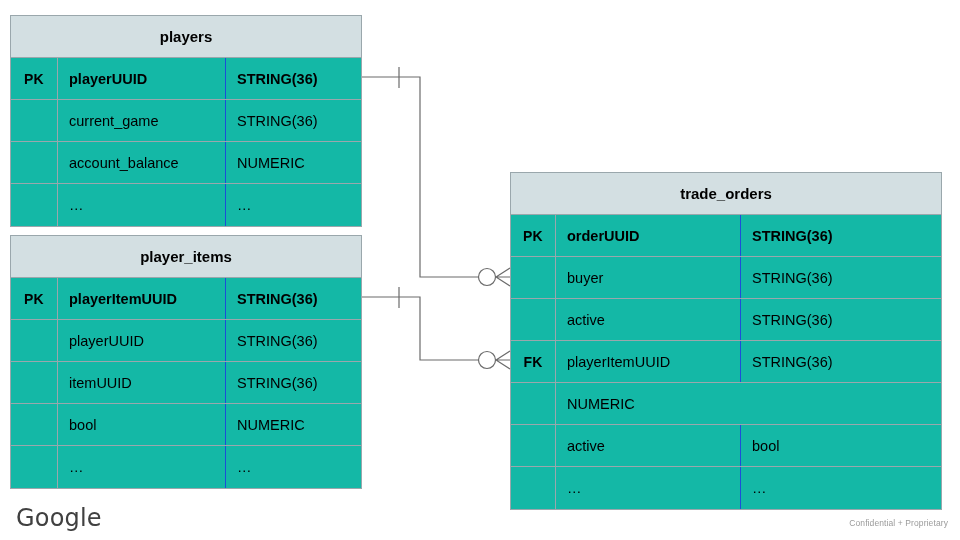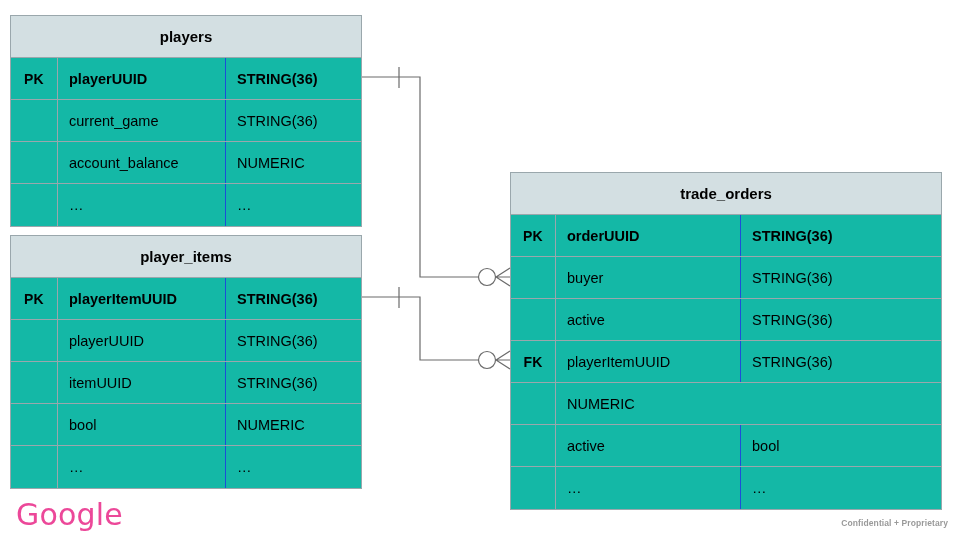--- a/index.html
+++ b/index.html
@@ -117,33 +117,32 @@
     stroke: #6b6b6b;
     stroke-width: 1.2;
   }
 
   
   #footer-logo {
     position: absolute;
     left: 16px;
     bottom: 10px;
     font-family: "DejaVu Sans", sans-serif;
-    font-size: 30px;
+    font-size: 24px;
     letter-spacing: 0.2px;
-    color: #ec4899;
+    color: #404040;
     line-height: 1;
   }
   #footer-note {
     position: absolute;
     right: 12px;
     bottom: 12px;
     font-size: 8.5px;
     color: #9a9a9a;
     letter-spacing: .1px;
-    font-weight: bold;
   }
 </style>
 </head>
 <body>
 
 <div id="canvas">
 
   <div class="entity" id="ent-players">
     <div class="ent-title">players</div>
 

